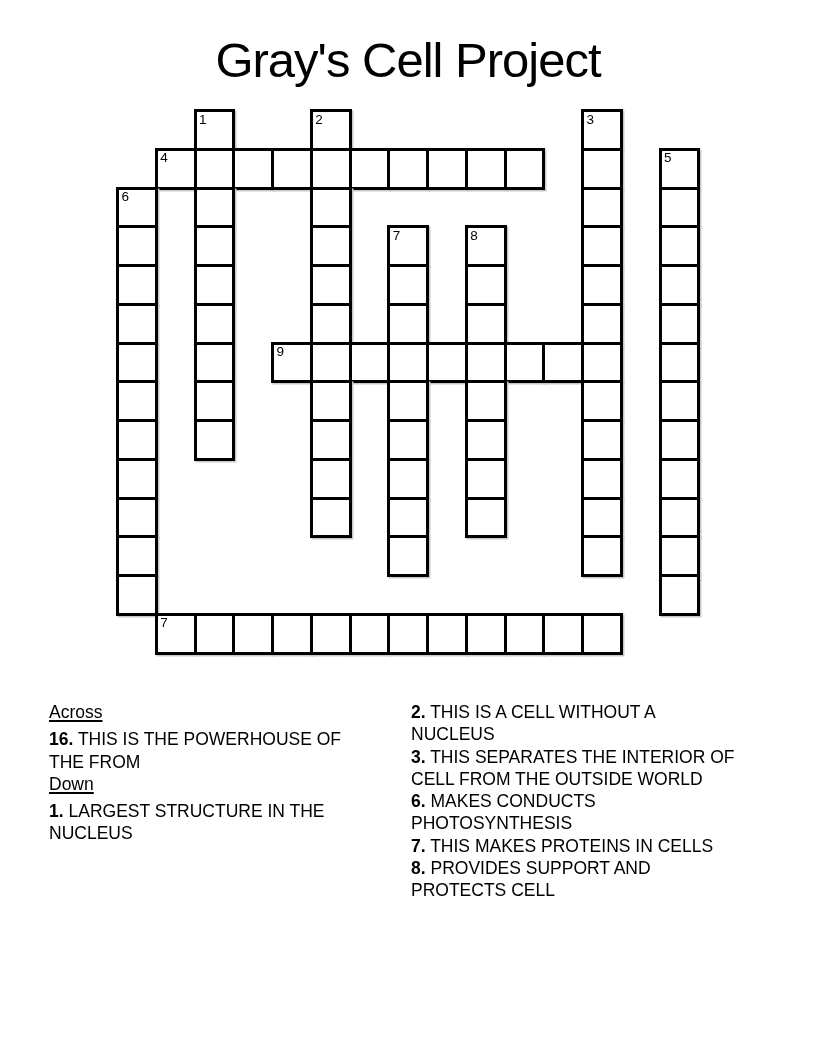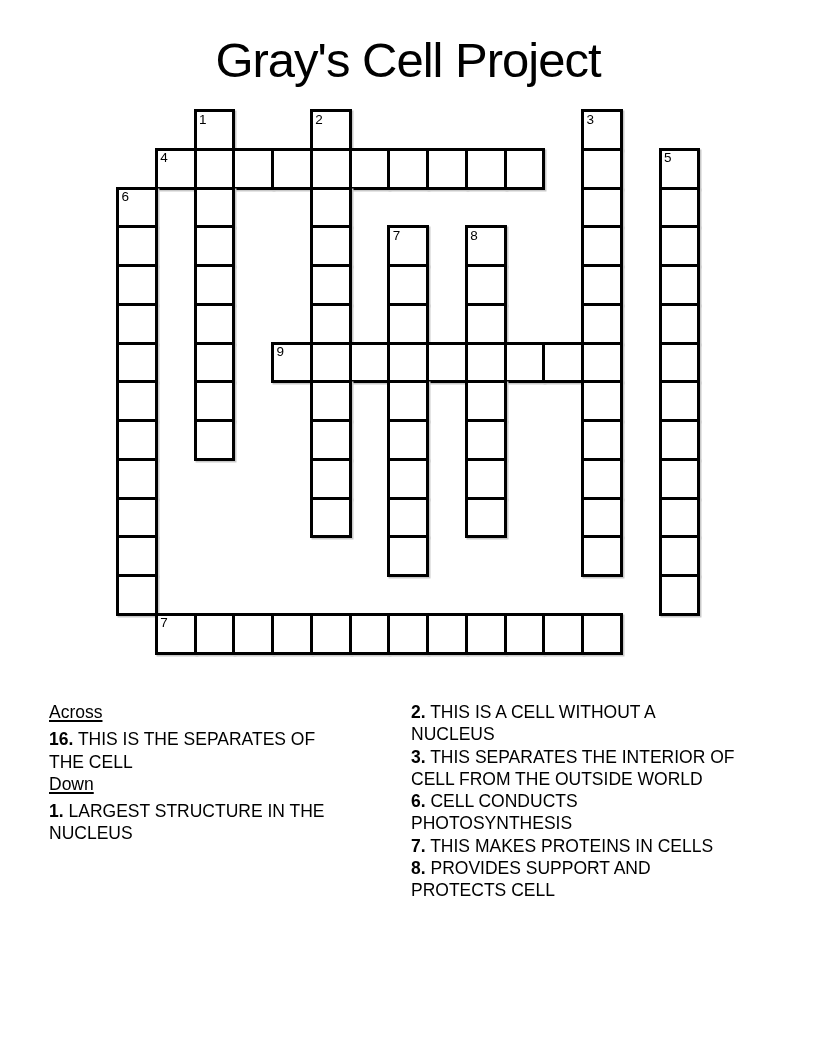--- a/index.html
+++ b/index.html
@@ -164,29 +164,29 @@
     <div class="cell" style="left: 310px; top: 503.75px;"></div>
     <div class="cell" style="left: 348.75px; top: 503.75px;"></div>
     <div class="cell" style="left: 387.5px; top: 503.75px;"></div>
     <div class="cell" style="left: 426.25px; top: 503.75px;"></div>
     <div class="cell" style="left: 465px; top: 503.75px;"></div>
   </div>
 
 <div class="cluecol left">
   <div class="heading">Across</div>
   <div id="acrossClues">
-      <div class="clue"><b>16.</b> <span>THIS IS THE SEPARATES OF THE CELL</span></div>
+      <div class="clue"><b>16.</b> <span>THIS IS THE POWERHOUSE OF THE FROM</span></div>
     </div>
   <div class="heading">Down</div>
   <div id="downFirst">
       <div class="clue"><b>1.</b> <span>LARGEST STRUCTURE IN THE NUCLEUS</span></div>
     </div>
 </div>
 
 <div class="cluecol right">
   <div id="downRest">
       <div class="clue"><b>2.</b> <span>THIS IS A CELL WITHOUT A NUCLEUS</span></div>
       <div class="clue"><b>3.</b> <span>THIS SEPARATES THE INTERIOR OF CELL FROM THE OUTSIDE WORLD</span></div>
-      <div class="clue"><b>6.</b> <span>CELL CONDUCTS PHOTOSYNTHESIS</span></div>
+      <div class="clue"><b>6.</b> <span>MAKES CONDUCTS PHOTOSYNTHESIS</span></div>
       <div class="clue"><b>7.</b> <span>THIS MAKES PROTEINS IN CELLS</span></div>
       <div class="clue"><b>8.</b> <span>PROVIDES SUPPORT AND PROTECTS CELL</span></div>
     </div>
 </div>
 
 </body></html>

